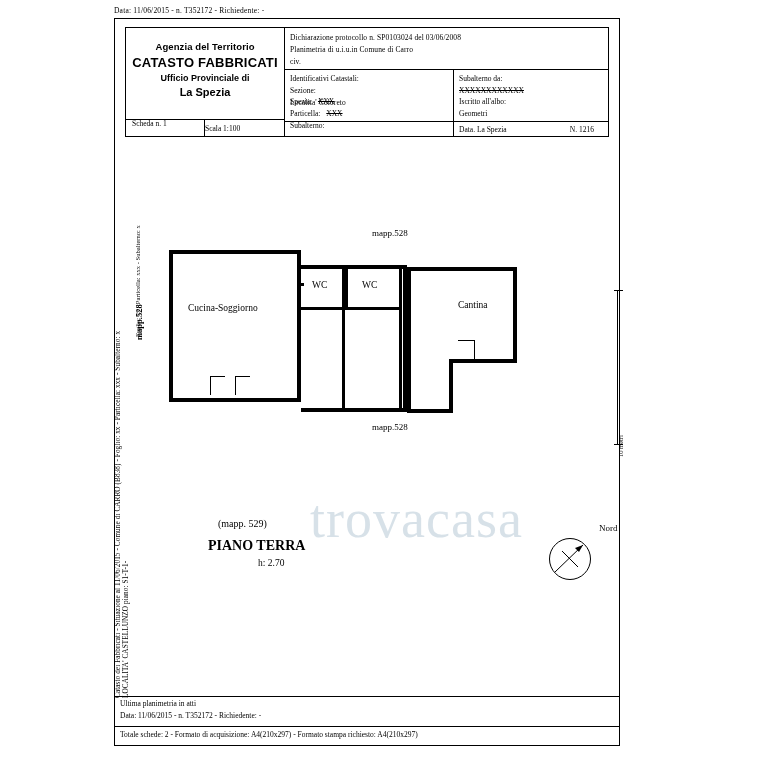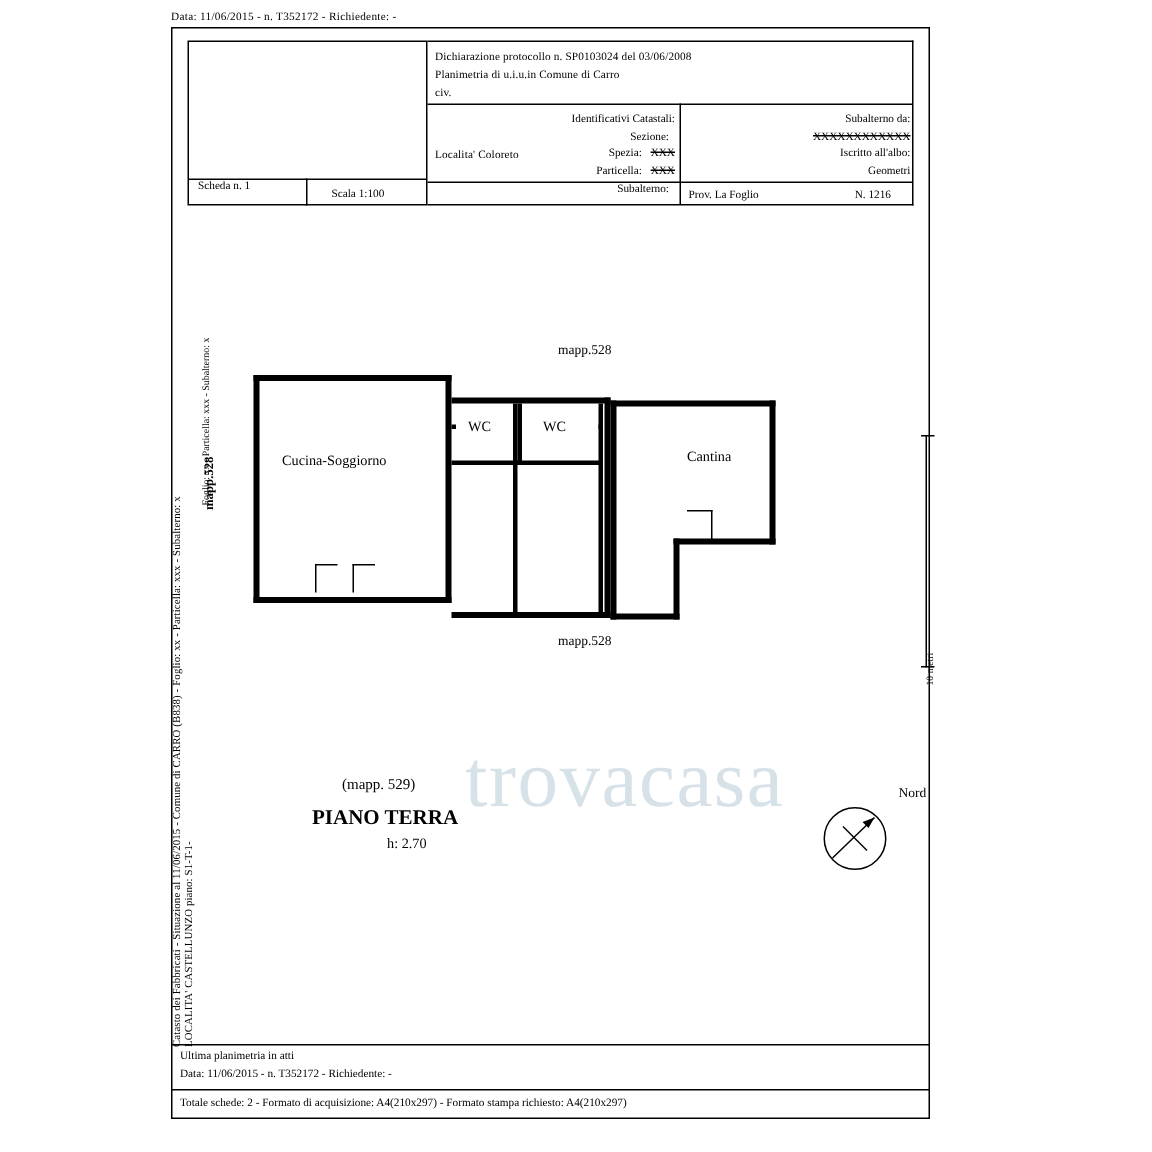--- a/index.html
+++ b/index.html
@@ -63,21 +63,21 @@
     border-top: 1px solid #000;
   }
   .scheda-row {
     position: absolute;
     left: 0; right: 0; top: 91px; height: 18px;
     font-size: 7.5px;
     font-family: "Liberation Serif", serif;
     display: flex;
   }
   .scheda-n { padding-left: 6px; width: 72px; }
-  .scheda-scala { border-left: 1px solid #000; height: 100%; display: flex; align-items: center; padding-left: 16px; }
+  .scheda-scala { border-left: 1px solid #000; height: 100%; display: flex; align-items: center; padding-left: 0; }
 
   
   .hdr-right {
     left: 285px; top: 27px;
     width: 324px; height: 110px;
     border: 1px solid #000;
     border-left: none;
     box-sizing: border-box;
     font-family: "Liberation Serif", serif;
     font-size: 7.5px;
@@ -102,21 +102,21 @@
   }
   .ident-col {
     position: absolute; left: 5px; top: 45px; width: 160px;
     line-height: 1.55;
   }
   .comp-col {
     position: absolute; left: 174px; top: 45px; width: 148px;
     line-height: 1.55;
   }
   .struck { text-decoration: line-through; }
-  .ident-row { white-space: nowrap; text-align: right; }
+  .ident-row { white-space: nowrap; }
   .ident-row .val { margin-left: 4px; }
 
   .prov-row {
     position: absolute; left: 0; right: 0; top: 93px; height: 17px;
     display: flex; align-items: center;
   }
   .prov-left { padding-left: 174px; }
   .prov-right { position: absolute; right: 14px; }
   .civ-label { position: absolute; right: 68px; top: 29px; }
 
@@ -201,21 +201,20 @@
     letter-spacing: 1px;
     font-weight: normal;
     user-select: none;
   }
 
   
   .mapp529 {
     left: 218px; top: 518px;
     font-family: "Liberation Serif", serif;
     font-size: 10px;
-    margin-left: 10px;
   }
   .pianoterra {
     left: 208px; top: 538px;
     font-family: "Liberation Serif", serif;
     font-size: 14px;
     font-weight: bold;
   }
   .hquota {
     left: 229px; top: 558px;
     font-family: "Liberation Serif", serif;
@@ -259,20 +258,26 @@
 </head>
 <body>
 
 <div id="sheet">
 
   <div class="abs topmeta">Data: 11/06/2015 - n. T352172 - Richiedente: -</div>
 
   <div class="abs frame-outer"></div>
 
   <div class="abs hdr-left">
+    <div class="hdr-left-inner">
+      <div class="hdr-agenzia">Agenzia del Territorio</div>
+      <div class="hdr-catasto">CATASTO FABBRICATI</div>
+      <div class="hdr-ufficio">Ufficio Provinciale di</div>
+      <div class="hdr-spezia">La Spezia</div>
+    </div>
     <div class="hdr-left-sep"></div>
     <div class="scheda-row">
       <div class="scheda-n">Scheda n. 1</div>
       <div class="scheda-scala">Scala 1:100</div>
     </div>
   </div>
 
   <div class="abs hdr-right">
     <div class="hdr-r-line hdr-r-l1">Dichiarazione protocollo n. SP0103024 del  03/06/2008</div>
     <div class="hdr-r-line hdr-r-l2">Planimetria di u.i.u.in Comune di Carro</div>
@@ -304,21 +309,21 @@
 
     <div class="comp-col">
       <div class="ident-row">Subalterno da:</div>
       <div class="ident-row struck">XXXXXXXXXXXX</div>
       <div class="ident-row">Iscritto all'albo:</div>
       <div class="ident-row">Geometri</div>
     </div>
 
     <div class="hdr-rule-b"></div>
     <div class="prov-row">
-      <div class="prov-left">Prov. La Foglio</div>
+      <div class="prov-left">Data. La Spezia</div>
       <div class="prov-right">N.  1216</div>
     </div>
   </div>
 
   <div class="abs vcap vcap-long">Catasto dei Fabbricati - Situazione al 11/06/2015 - Comune di CARRO (B838) - Foglio: xx - Particella: xxx - Subalterno: x</div>
   <div class="abs vcap vcap-long2">LOCALITA' CASTELLUNZO piano: S1-T-1-</div>
   <div class="abs vcap vcap-subalterno">Foglio: xx - Particella: xxx - Subalterno: x</div>
   <div class="abs vcap vcap-mapp528">mapp.528</div>
   <div class="abs vcap vcap-metri">10 metri</div>
   <div class="abs scalebar"></div>

